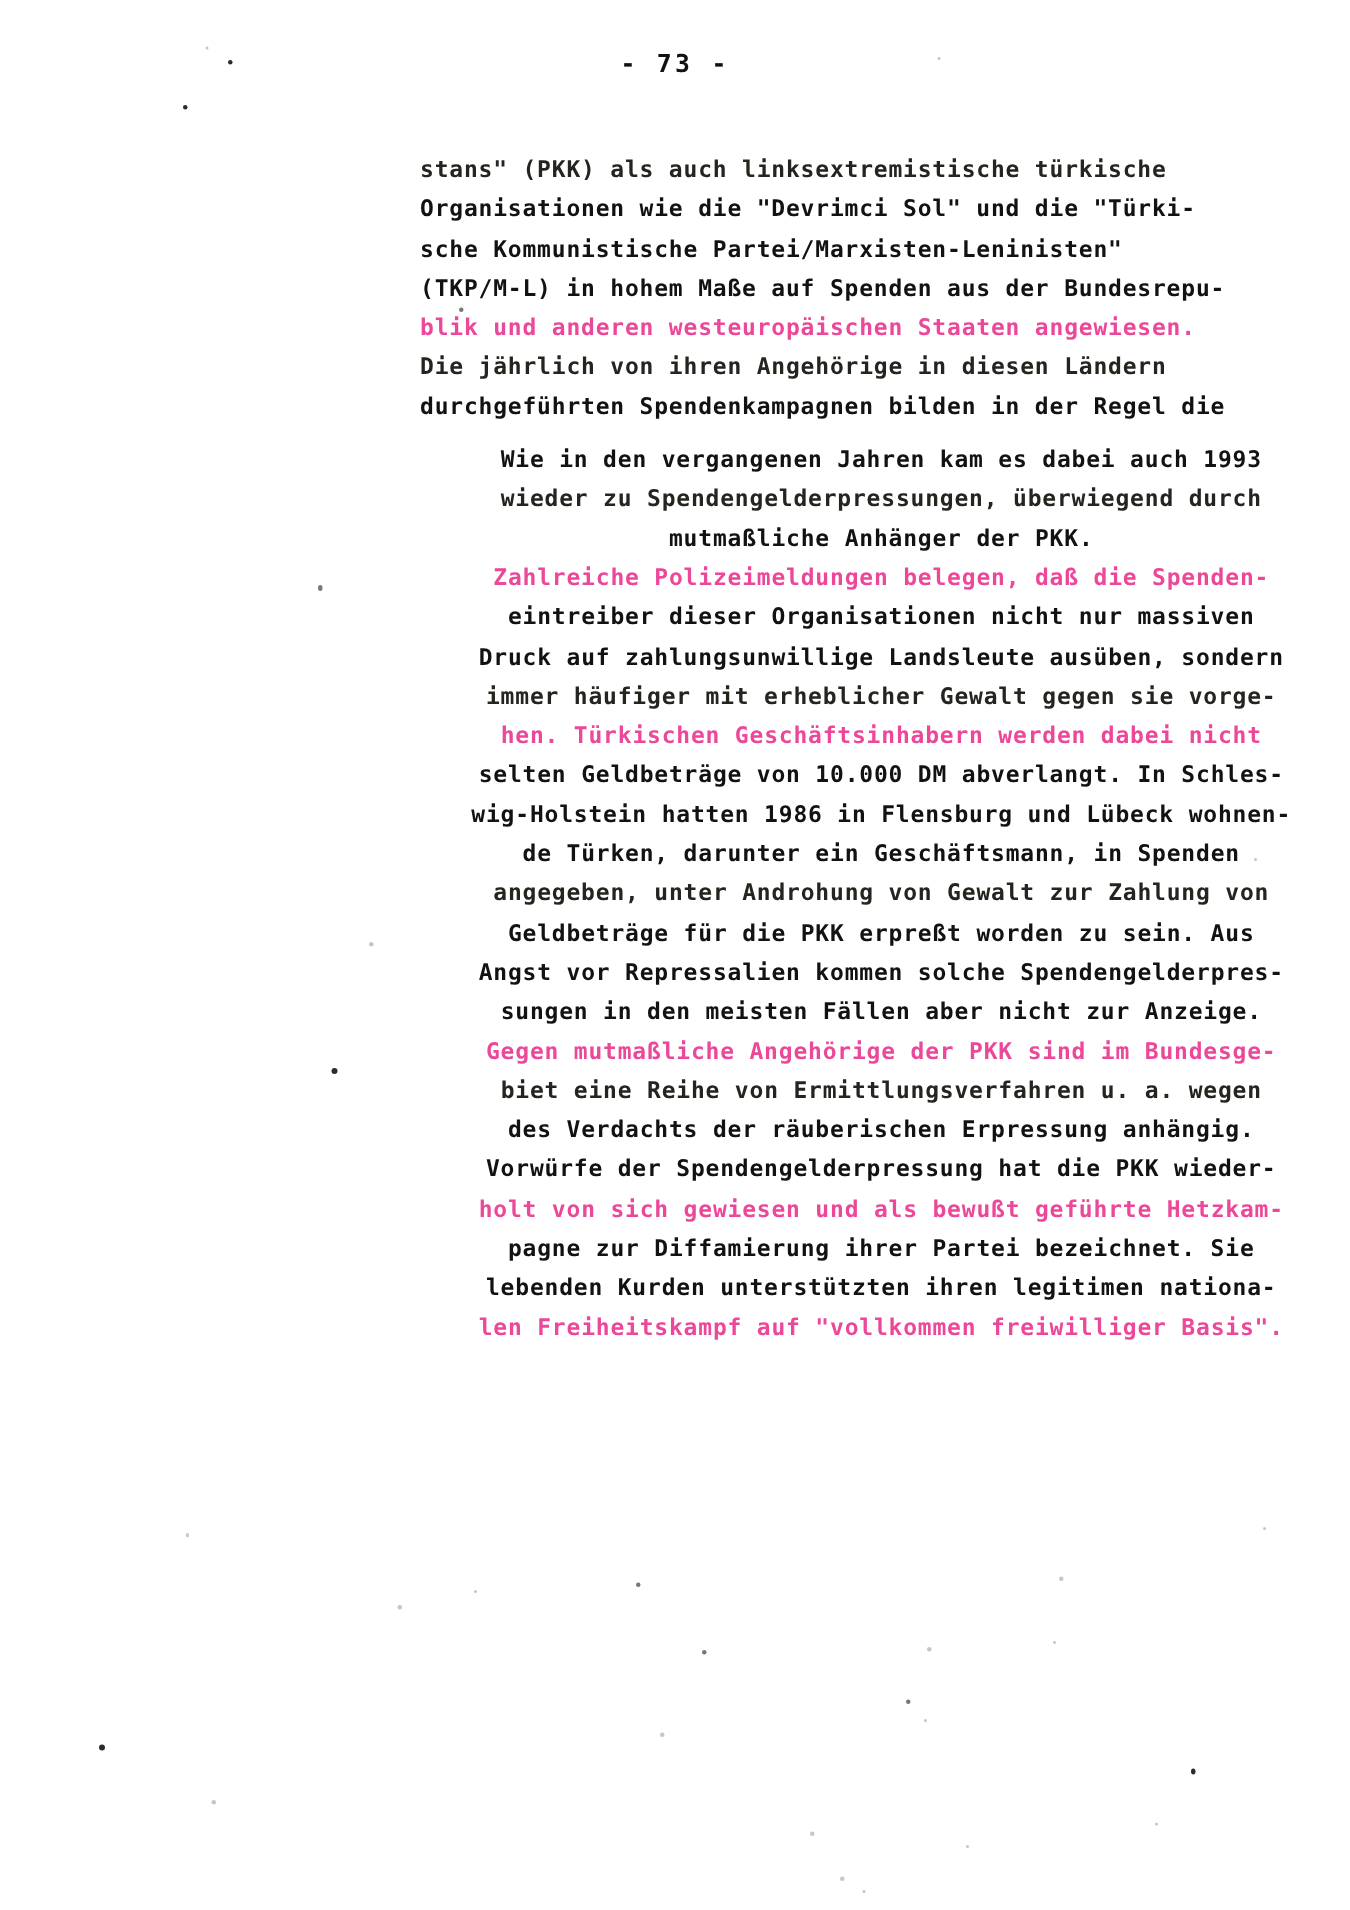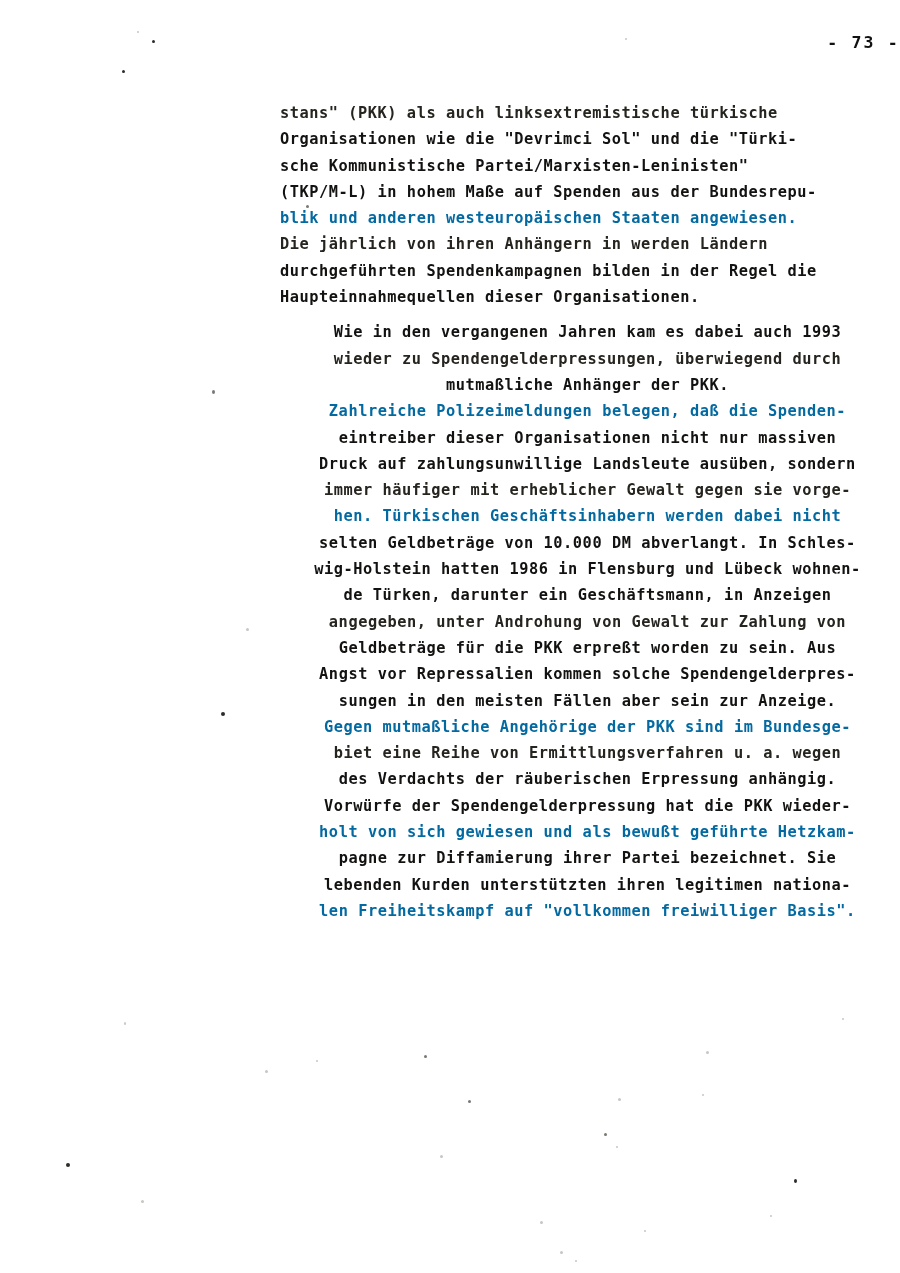--- a/index.html
+++ b/index.html
@@ -19,21 +19,21 @@
     color: #100f0d;
     -webkit-font-smoothing: none;
   }
 
   
   #folio {
     position: absolute;
     top: 33px;
     left: 0;
     width: 900px;
-    text-align: right;
+    text-align: center;
     font-size: 16.5px;
     letter-spacing: 2.2px;
     font-weight: 700;
     color: #121110;
   }
 
   
   #typescript {
     position: absolute;
     top: 100px;
@@ -56,21 +56,21 @@
     line-height: 26.3px;
     font-size: 15.3px;
     letter-spacing: 0.55px;
     white-space: pre;
     font-weight: 700;
     color: #131211;
   }
 
   
   .tline.light  { color: #26241f; font-weight: 700; }
-  .tline.heavy  { color: #0369a1; }
+  .tline.heavy  { color: #ec4899; }
 
   
   .speck {
     position: absolute;
     background: #7b7773;
     border-radius: 50%;
     pointer-events: none;
   }
   .speck.dark { background: #2e2c29; }
   .speck.faint { background: #c9c6c2; }
@@ -82,40 +82,39 @@
 
   <div id="folio">- 73 -</div>
 
   <div id="typescript">
     <p class="para" id="p0">
         <span class="tline light">stans" (PKK) als auch linksextremistische türkische</span>
         <span class="tline">Organisationen wie die "Devrimci Sol" und die "Türki-</span>
         <span class="tline">sche Kommunistische Partei/Marxisten-Leninisten"</span>
         <span class="tline">(TKP/M-L) in hohem Maße auf Spenden aus der Bundesrepu-</span>
         <span class="tline heavy">blik und anderen westeuropäischen Staaten angewiesen.</span>
-        <span class="tline light">Die jährlich von ihren Anhängern in werden Ländern</span>
+        <span class="tline light">Die jährlich von ihren Angehörige in diesen Ländern</span>
         <span class="tline">durchgeführten Spendenkampagnen bilden in der Regel die</span>
-        <span class="tline">Haupteinnahmequellen dieser Organisationen.</span>
       </p>
     <p class="para" id="p1">
         <span class="tline">Wie in den vergangenen Jahren kam es dabei auch 1993</span>
         <span class="tline light">wieder zu Spendengelderpressungen, überwiegend durch</span>
         <span class="tline">mutmaßliche Anhänger der PKK.</span>
         <span class="tline heavy">Zahlreiche Polizeimeldungen belegen, daß die Spenden-</span>
         <span class="tline">eintreiber dieser Organisationen nicht nur massiven</span>
         <span class="tline">Druck auf zahlungsunwillige Landsleute ausüben, sondern</span>
         <span class="tline light">immer häufiger mit erheblicher Gewalt gegen sie vorge-</span>
         <span class="tline heavy">hen. Türkischen Geschäftsinhabern werden dabei nicht</span>
         <span class="tline">selten Geldbeträge von 10.000 DM abverlangt. In Schles-</span>
         <span class="tline">wig-Holstein hatten 1986 in Flensburg und Lübeck wohnen-</span>
-        <span class="tline">de Türken, darunter ein Geschäftsmann, in Anzeigen</span>
+        <span class="tline">de Türken, darunter ein Geschäftsmann, in Spenden</span>
         <span class="tline light">angegeben, unter Androhung von Gewalt zur Zahlung von</span>
         <span class="tline">Geldbeträge für die PKK erpreßt worden zu sein. Aus</span>
         <span class="tline">Angst vor Repressalien kommen solche Spendengelderpres-</span>
-        <span class="tline">sungen in den meisten Fällen aber sein zur Anzeige.</span>
+        <span class="tline">sungen in den meisten Fällen aber nicht zur Anzeige.</span>
         <span class="tline heavy">Gegen mutmaßliche Angehörige der PKK sind im Bundesge-</span>
         <span class="tline light">biet eine Reihe von Ermittlungsverfahren u. a. wegen</span>
         <span class="tline">des Verdachts der räuberischen Erpressung anhängig.</span>
         <span class="tline">Vorwürfe der Spendengelderpressung hat die PKK wieder-</span>
         <span class="tline heavy">holt von sich gewiesen und als bewußt geführte Hetzkam-</span>
         <span class="tline">pagne zur Diffamierung ihrer Partei bezeichnet. Sie</span>
         <span class="tline">lebenden Kurden unterstützten ihren legitimen nationa-</span>
         <span class="tline heavy">len Freiheitskampf auf "vollkommen freiwilliger Basis".</span>
       </p>
   </div>

